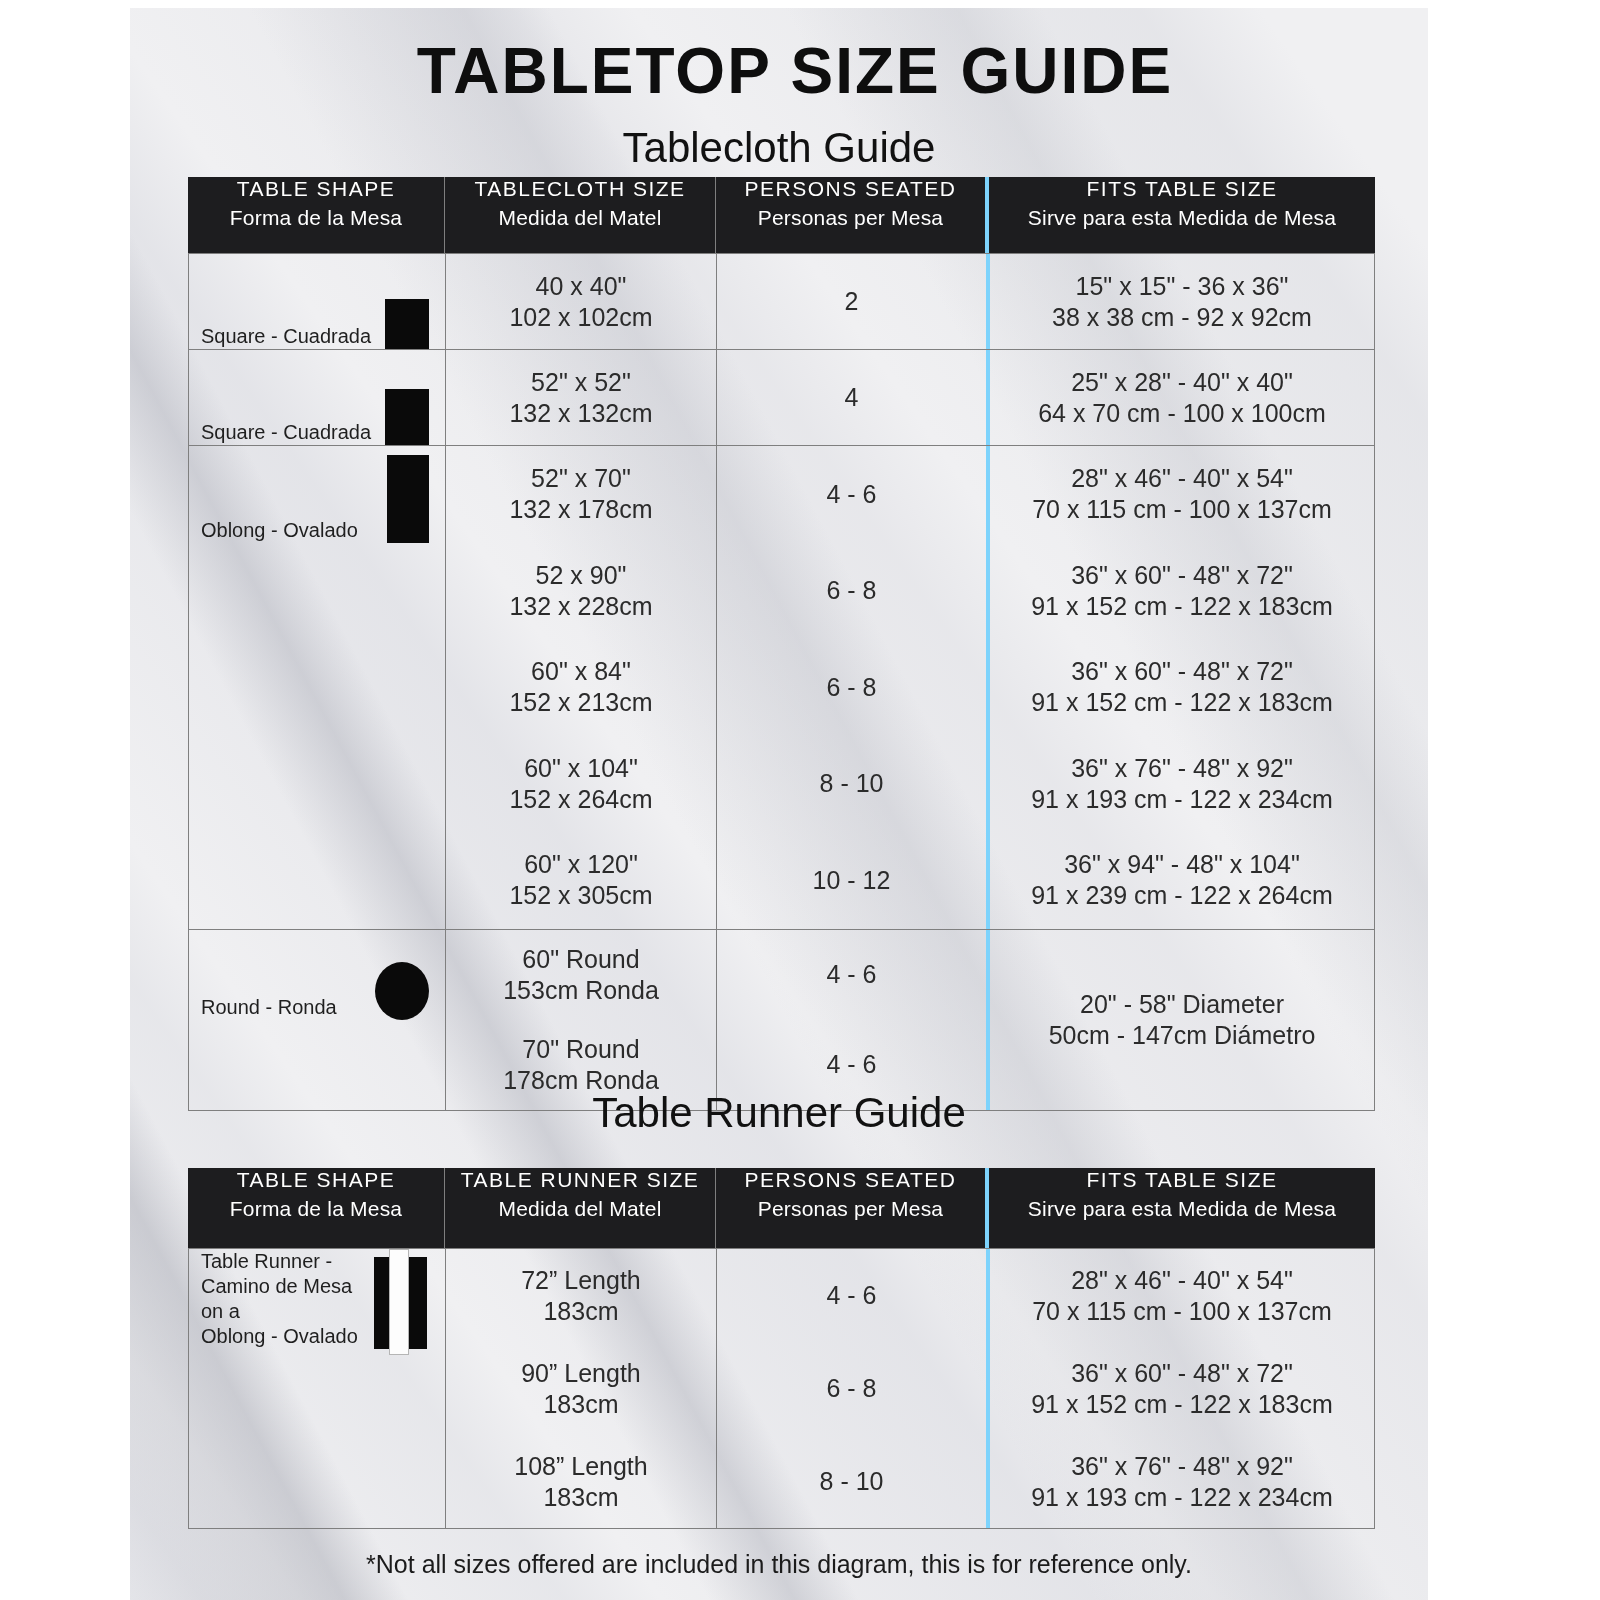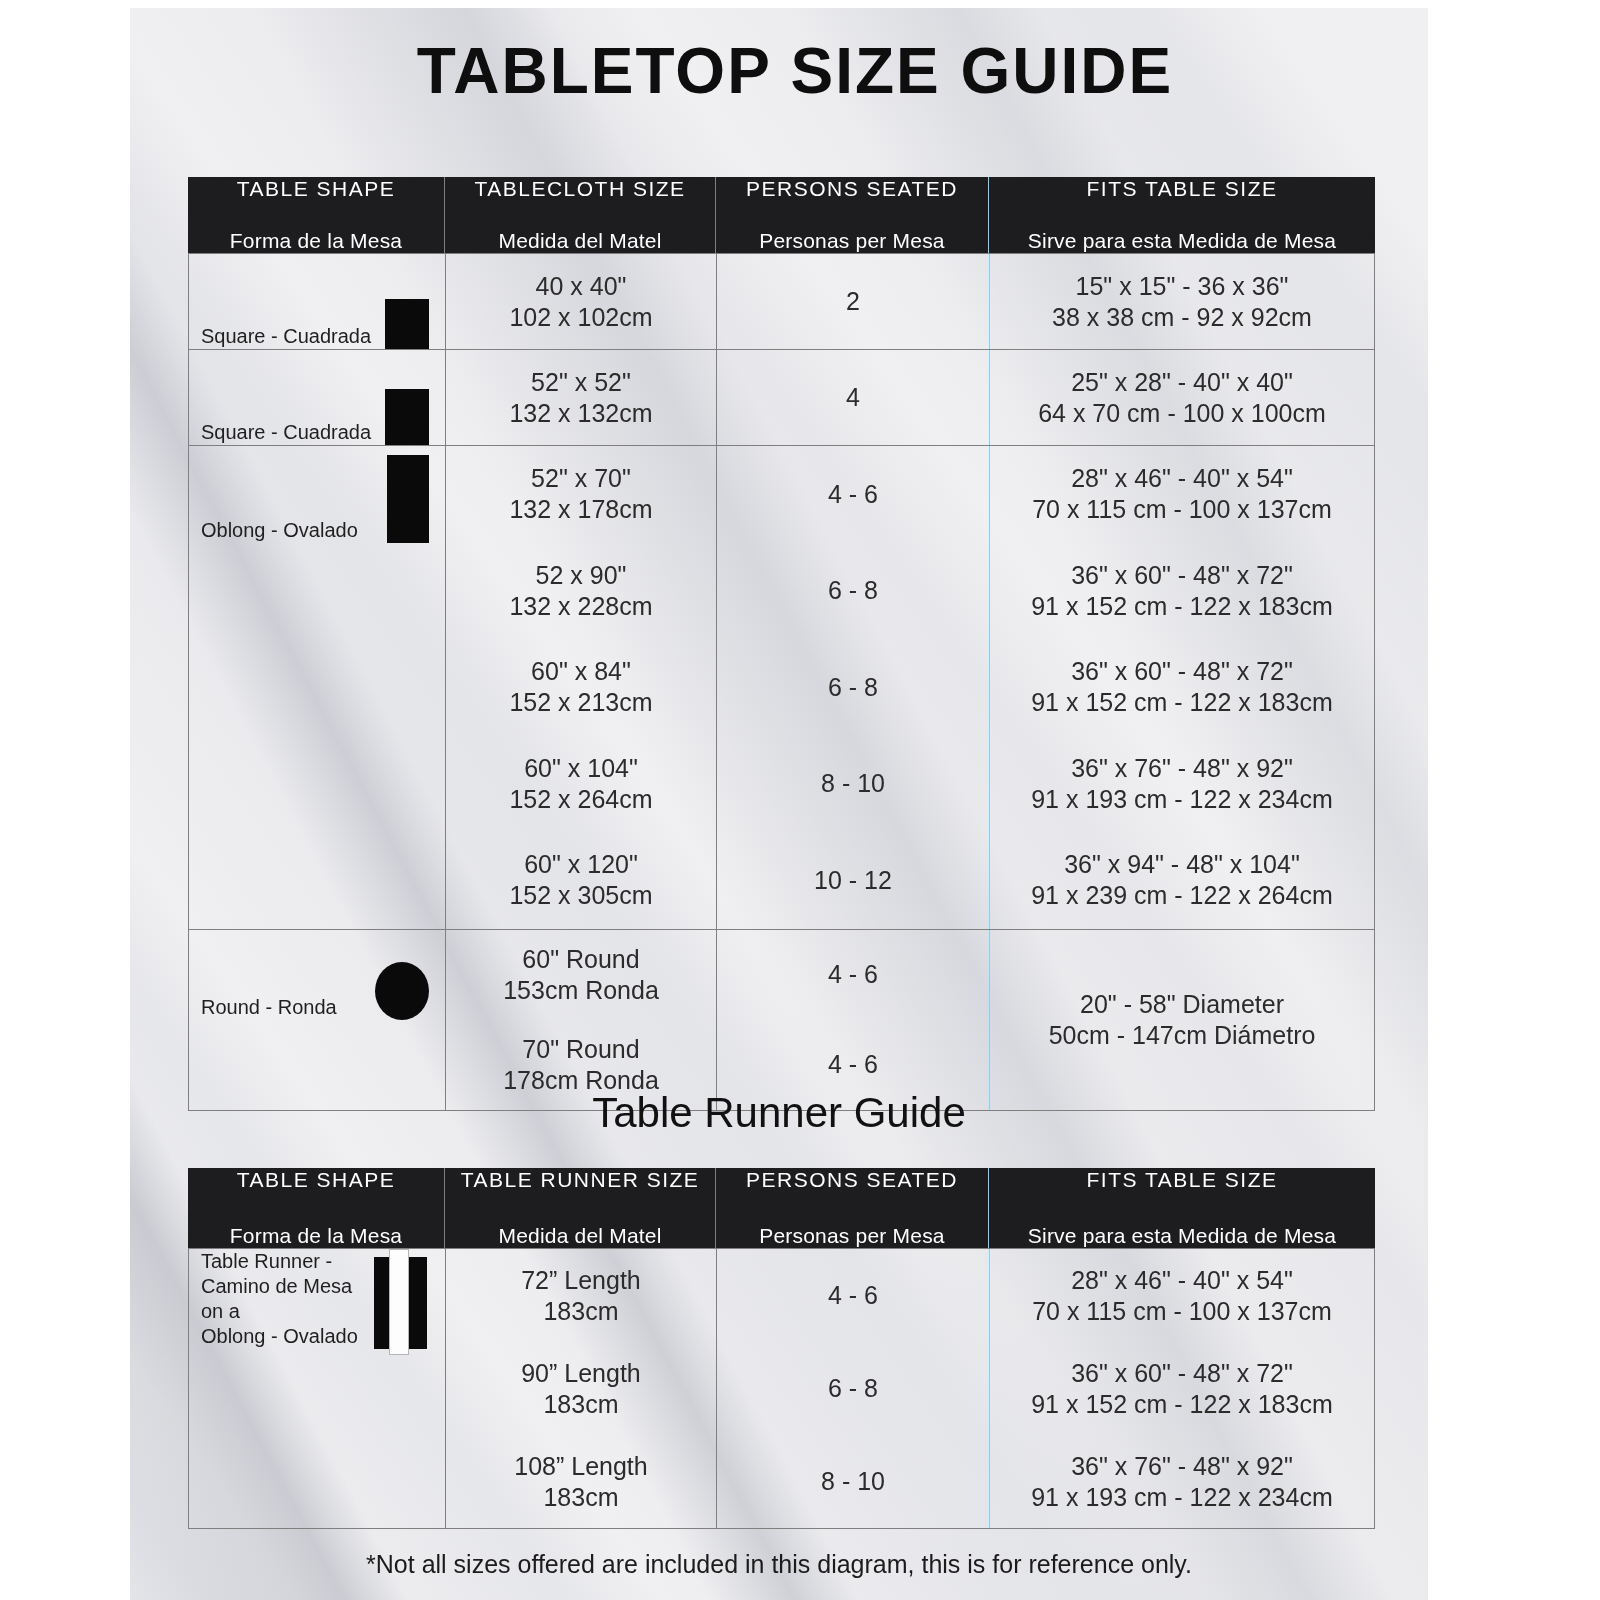--- a/index.html
+++ b/index.html
@@ -33,30 +33,30 @@
     font-size:42px;font-weight:400;color:#111;
   }
   .t1-title{top:116px;}
   .t2-title{top:1081px;}
   .tbl{position:absolute;left:58px;width:1187px;}
   .tbl1{top:169px;}
   .tbl2{top:1160px;}
   .thead{display:flex;background:#1d1d1f;color:#fff;}
   .tbl1 .thead{height:76px;}
   .tbl2 .thead{height:80px;}
-  .th{display:flex;flex-direction:column;justify-content:space-between;align-items:center;text-align:center;box-sizing:border-box;}
+  .th{display:flex;flex-direction:column;justify-content:flex-start;align-items:center;text-align:center;box-sizing:border-box;}
   .th .en{font-size:21px;letter-spacing:1.5px;}
   .th .es{font-size:21px;margin-top:5px;letter-spacing:0.2px;}
   .tbody{border:1px solid #7f7f7f;background:transparent;}
   .sec{display:flex;}
   .sec + .sec{border-top:1px solid #7f7f7f;}
   .c{box-sizing:border-box;}
   .c1{width:257px;border-right:1px solid #7f7f7f;}
   .c2{width:271px;border-right:1px solid #7f7f7f;}
-  .c3{width:273px;border-right:1px solid #7dd3fc;}
+  .c3{width:273px;border-right:4px solid #7dd3fc;}
   .c4{flex:1;}
   .entry{display:flex;flex-direction:column;justify-content:center;align-items:center;text-align:center;
          font-size:25px;line-height:31px;color:#2b2b2b;box-sizing:border-box;}
   .e95{height:95px;}
   .e96{height:96.5px;}
   .e90{height:90px;}
   .e180{height:180px;}
   .e93{height:93px;}
   .shape{display:flex;align-items:flex-end;box-sizing:border-box;}
   .shape .lbl{font-size:20px;color:#1f1f1f;padding-left:12px;line-height:25px;}
@@ -74,20 +74,21 @@
     font-size:25px;color:#1b1b1b;
   }
 </style>
 </head>
 <body>
 
 <div class="poster">
 
   <h1 class="page-title">TABLETOP SIZE GUIDE</h1>
 
+  <h2 class="guide-title t1-title">Tablecloth Guide</h2>
 
   <div class="tbl tbl1">
     <div class="thead">
       <div class="th c1">
         <div class="en">TABLE SHAPE</div>
         <div class="es">Forma de la Mesa</div>
       </div>
       <div class="th c2">
         <div class="en">TABLECLOTH SIZE</div>
         <div class="es">Medida del Matel</div>

